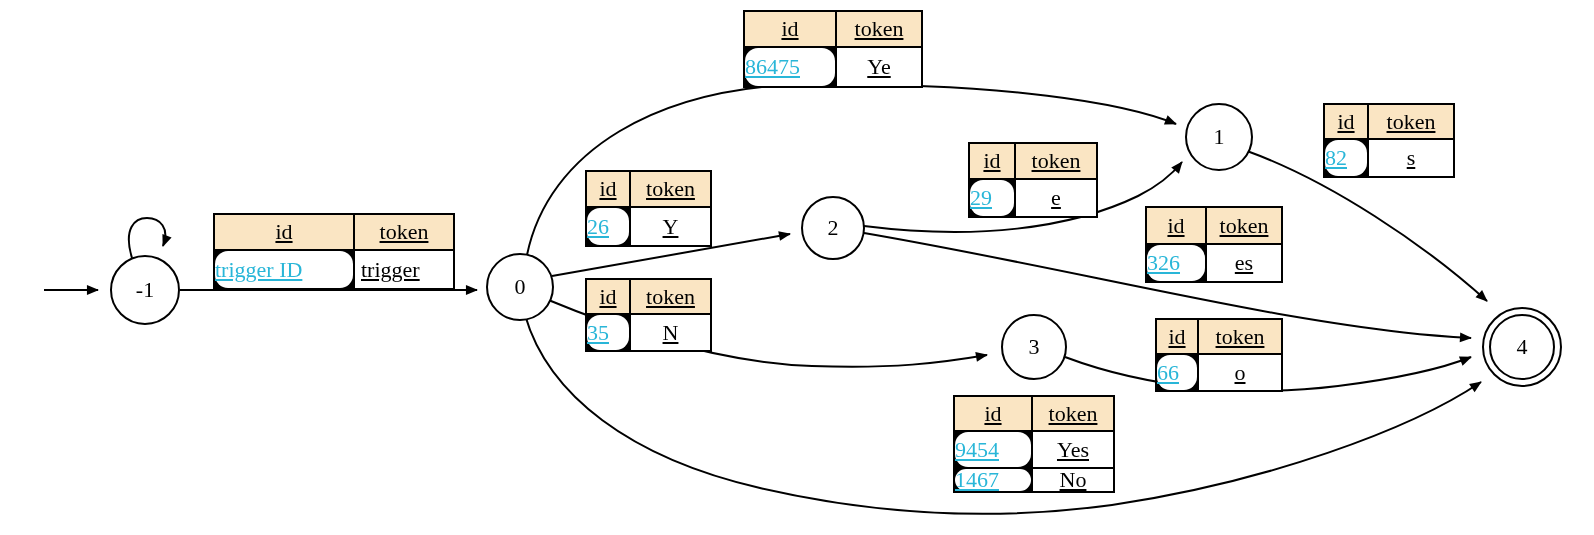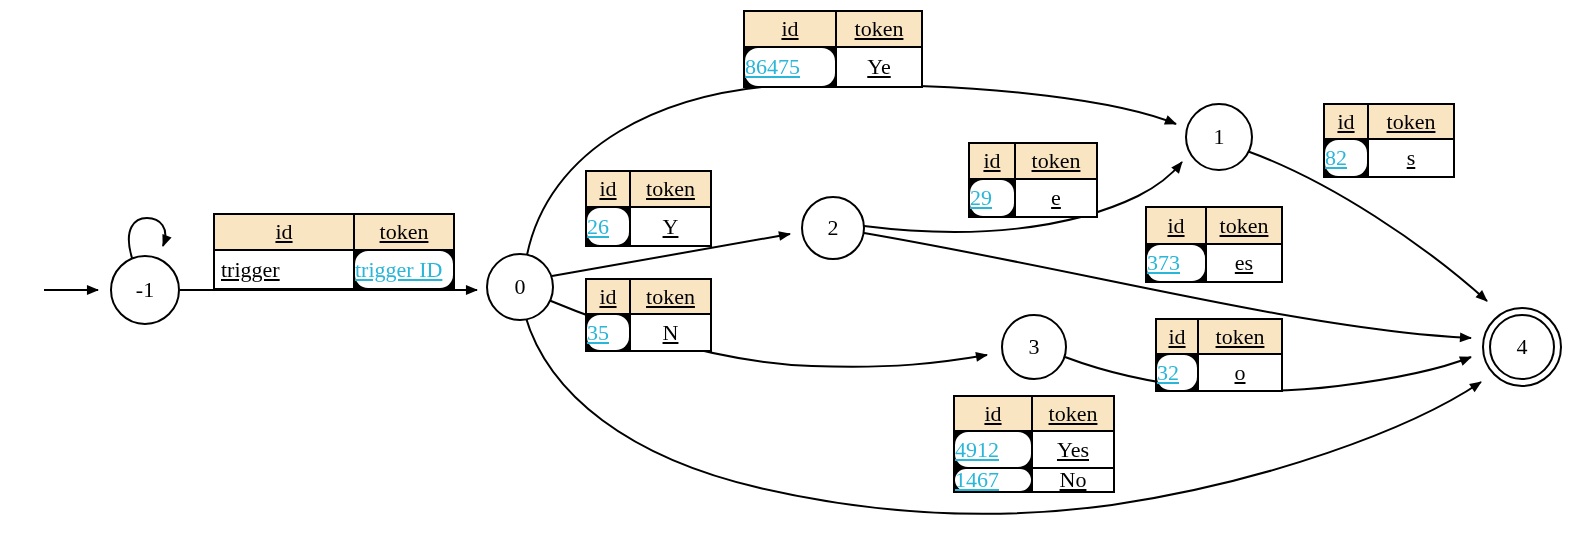--- a/index.html
+++ b/index.html
@@ -78,22 +78,22 @@
       <text x="1219" y="144">1</text>
       <text x="833" y="235">2</text>
       <text x="1034" y="354">3</text>
       <text x="1522" y="354">4</text>
     </g>
   </svg>
 
   <div class="tbl" style="left:213px;top:213px;--idw:138px;--tokw:98px;grid-template-rows:34px 37px;">
     <div class="cell th">id</div>
     <div class="cell th">token</div>
+    <div class="cell idv">trigger ID</div>
     <div class="cell left">trigger</div>
-    <div class="cell idv">trigger ID</div>
   </div>
 
   <div class="tbl" style="left:743px;top:10px;--idw:90px;--tokw:84px;grid-template-rows:34px 38px;">
     <div class="cell th">id</div>
     <div class="cell th">token</div>
     <div class="cell idv">86475</div>
     <div class="cell">Ye</div>
   </div>
 
   <div class="tbl" style="left:585px;top:170px;--idw:42px;--tokw:79px;grid-template-rows:34px 37px;">
@@ -113,40 +113,40 @@
   <div class="tbl" style="left:968px;top:142px;--idw:44px;--tokw:80px;grid-template-rows:34px 36px;">
     <div class="cell th">id</div>
     <div class="cell th">token</div>
     <div class="cell idv">29</div>
     <div class="cell">e</div>
   </div>
 
   <div class="tbl" style="left:1145px;top:206px;--idw:58px;--tokw:74px;grid-template-rows:35px 36px;">
     <div class="cell th">id</div>
     <div class="cell th">token</div>
-    <div class="cell idv">373</div>
+    <div class="cell idv">326</div>
     <div class="cell">es</div>
   </div>
 
   <div class="tbl" style="left:1323px;top:103px;--idw:42px;--tokw:84px;grid-template-rows:33px 36px;">
     <div class="cell th">id</div>
     <div class="cell th">token</div>
     <div class="cell idv">82</div>
     <div class="cell">s</div>
   </div>
 
   <div class="tbl" style="left:1155px;top:318px;--idw:40px;--tokw:82px;grid-template-rows:33px 35px;">
     <div class="cell th">id</div>
     <div class="cell th">token</div>
-    <div class="cell idv">32</div>
+    <div class="cell idv">66</div>
     <div class="cell">o</div>
   </div>
 
   <div class="tbl" style="left:953px;top:395px;--idw:76px;--tokw:80px;grid-template-rows:33px 35px;">
     <div class="cell th">id</div>
     <div class="cell th">token</div>
-    <div class="cell idv">4912</div>
+    <div class="cell idv">9454</div>
     <div class="cell">Yes</div>
     <div class="cell idv">1467</div>
     <div class="cell">No</div>
   </div>
 
 </div>
 
 </body></html>

